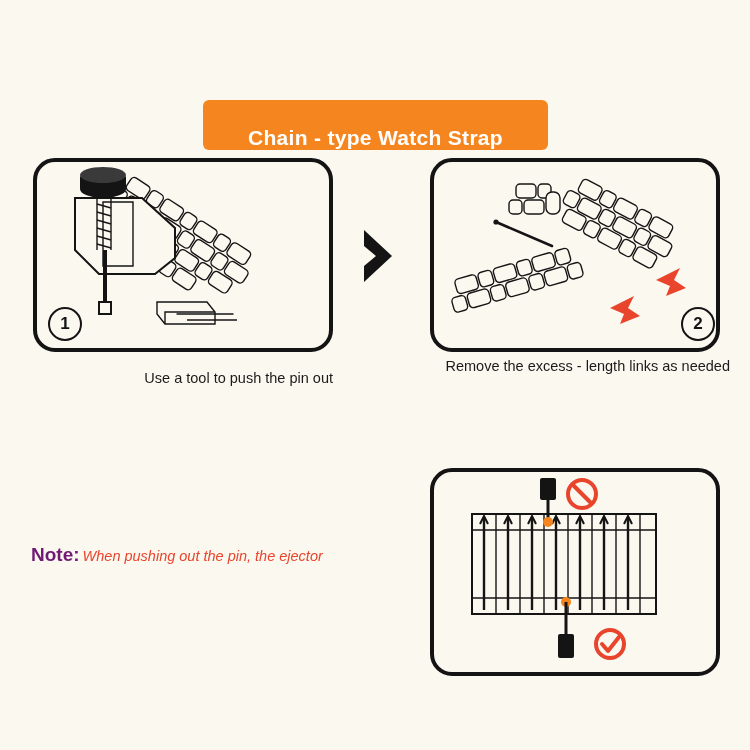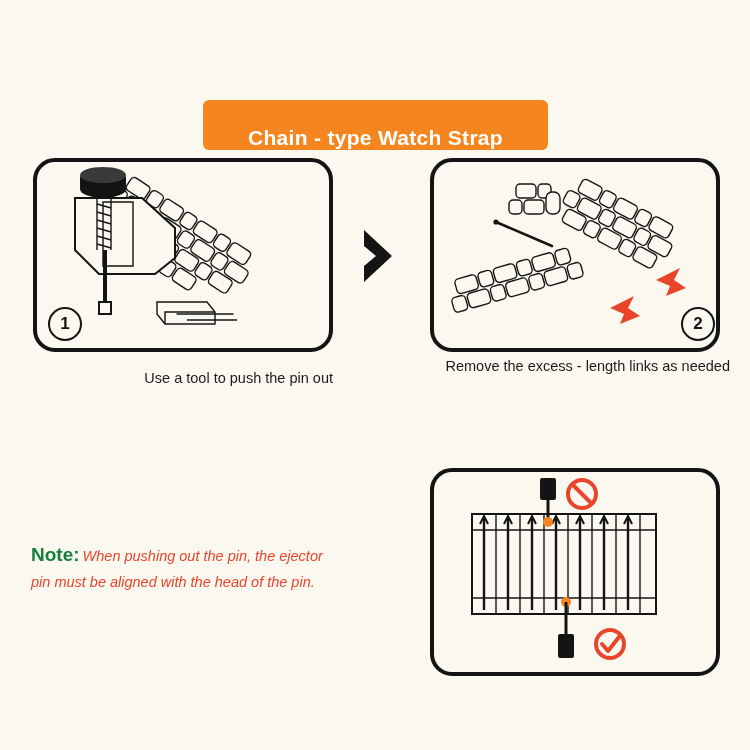--- a/index.html
+++ b/index.html
@@ -93,21 +93,21 @@
     left: 31px;
     top: 540px;
     width: 385px;
     color: #e8452c;
     font-size: 14.5px;
     line-height: 1.62;
   }
   .note .note-label {
     font-size: 19px;
     font-weight: bold;
-    color: #15803d;
+    color: #701a75;
     margin-right: 3px;
   }
   .note .note-line { display: inline; font-style: italic; }
 
   svg { display: block; }
   .ink { fill: none; stroke: #141414; stroke-width: 2; }
   .ink-thin { fill: none; stroke: #141414; stroke-width: 1.4; }
   .ink-fill { fill: #141414; stroke: none; }
   .white { fill: #fbf8f0; stroke: #141414; stroke-width: 2; }
   .white-thin { fill: #fbf8f0; stroke: #141414; stroke-width: 1.4; }
@@ -271,21 +271,21 @@
       </g>
     </svg>
   </div>
   <div class="step-badge" id="badge-2">
     <span>2</span>
   </div>
   <div class="caption" id="caption-2">Remove the excess - length links as needed</div>
 
   <div class="note">
     <span class="note-label">Note:</span><span class="note-line">When pushing out the pin, the ejector</span><br>
-    <span class="note-line">pin must be aligned with the head of the pin.</span><br>
+    <br>
   </div>
 
   <div class="panel" id="panel-3">
     <svg width="282" height="200" viewBox="0 0 282 200">
 
       <g>
         <rect x="38" y="42" width="184" height="100" class="white"></rect>
 
         <g class="ink-thin">
           <path d="M38 58 L222 58"></path>

